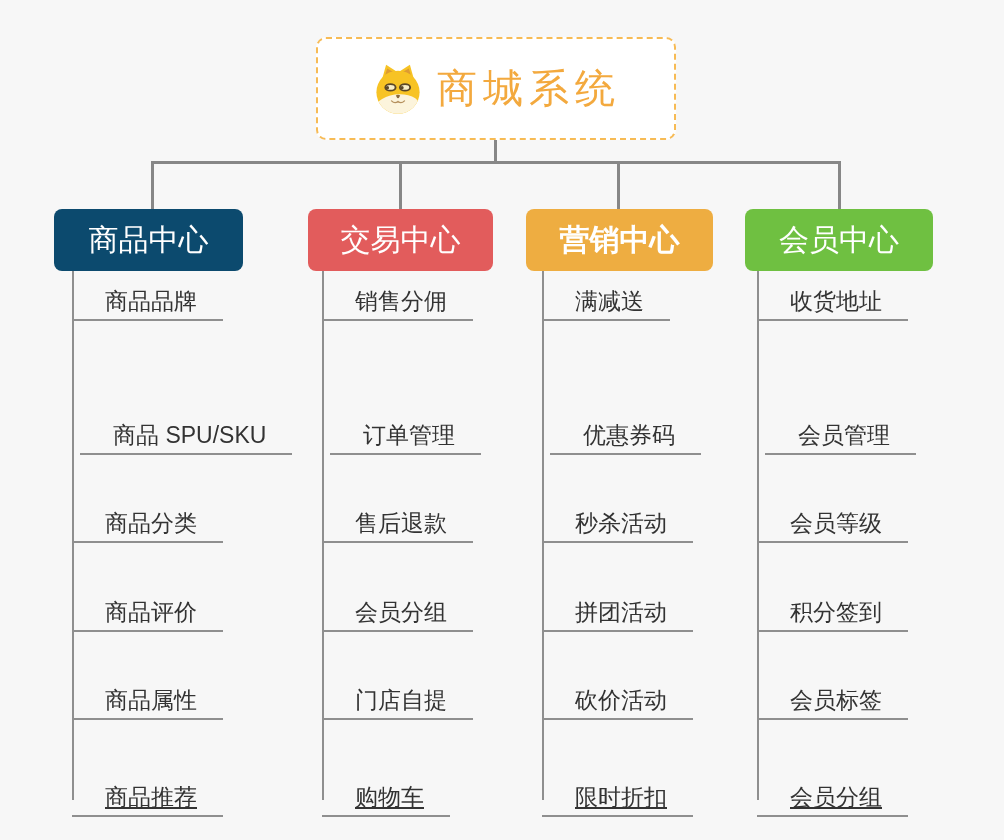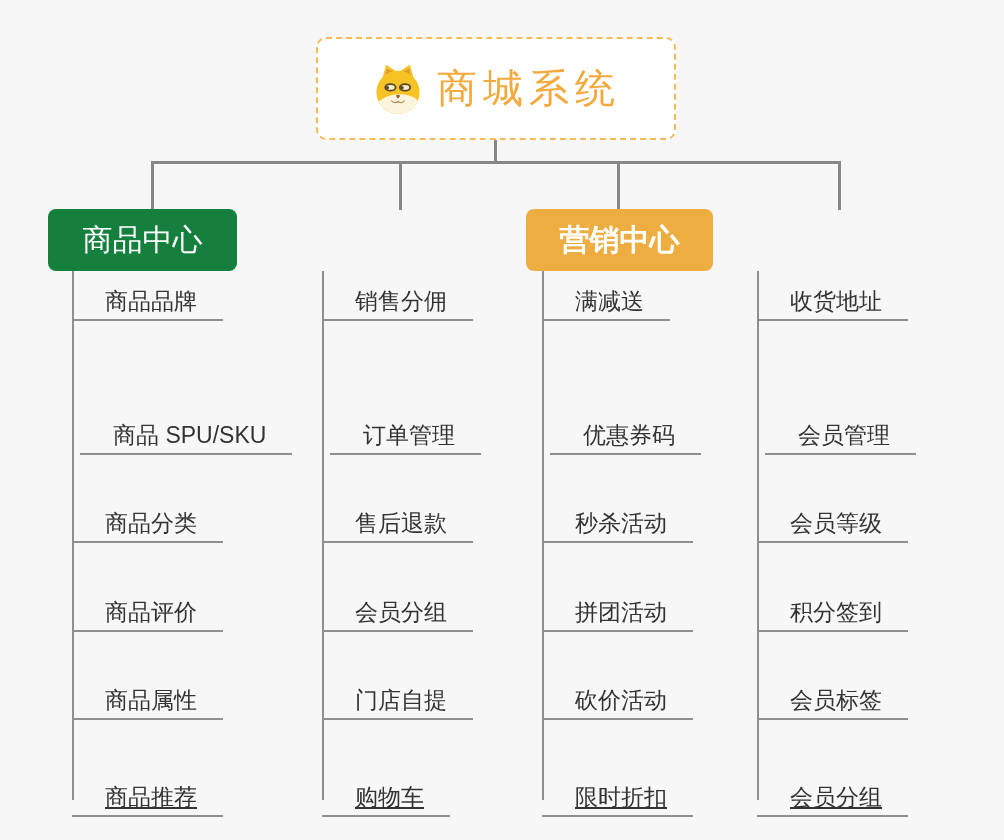--- a/index.html
+++ b/index.html
@@ -22,21 +22,21 @@
   .c-drop2{left:399px;}
   .c-drop3{left:617px;}
   .c-drop4{left:838px;}
 
   
   .branch-node{
     position:absolute;top:209px;height:62px;border-radius:8px;
     display:flex;align-items:center;justify-content:center;
     color:#ffffff;font-size:30px;white-space:nowrap;
   }
-  .branch-0{left:48px;width:189px;background:#15803d;}
+  .branch-0{left:54px;width:189px;background:#0c4a6e;}
   .branch-1{left:308px;width:185px;background:#e25c5c;}
   .branch-2{left:526px;width:187px;background:#eead41;font-weight:bold;}
   .branch-3{left:745px;width:188px;background:#6fc041;}
 
   
   .branch-leaves{position:absolute;top:271px;width:2px;height:529px;}
   .col-0{left:72px;}
   .col-1{left:322px;}
   .col-2{left:542px;}
   .col-3{left:757px;}
@@ -86,21 +86,23 @@
   </div>
 
   <div class="cline c-root-drop"></div>
   <div class="cline c-hbar"></div>
   <div class="cline c-drop c-drop1"></div>
   <div class="cline c-drop c-drop2"></div>
   <div class="cline c-drop c-drop3"></div>
   <div class="cline c-drop c-drop4"></div>
 
   <div class="branch-node branch-0">商品中心</div>
+  <div class="branch-node branch-1">交易中心</div>
   <div class="branch-node branch-2">营销中心</div>
+  <div class="branch-node branch-3">会员中心</div>
 
   <div class="branch-leaves col-0">
     <div class="trunk"></div>
     <div class="leaf">商品 SPU/SKU</div>
     <div class="leaf">商品分类</div>
     <div class="leaf">商品评价</div>
     <div class="leaf">商品属性</div>
     <div class="leaf">商品推荐</div>
     <div class="leaf">商品品牌</div>
   </div>

